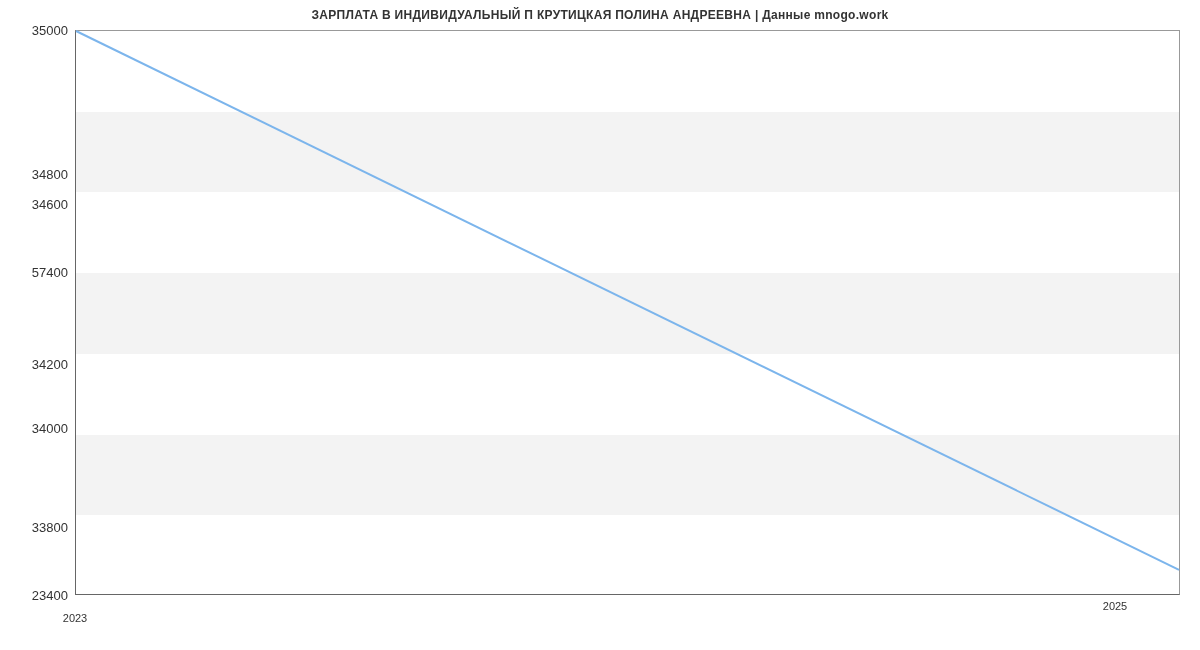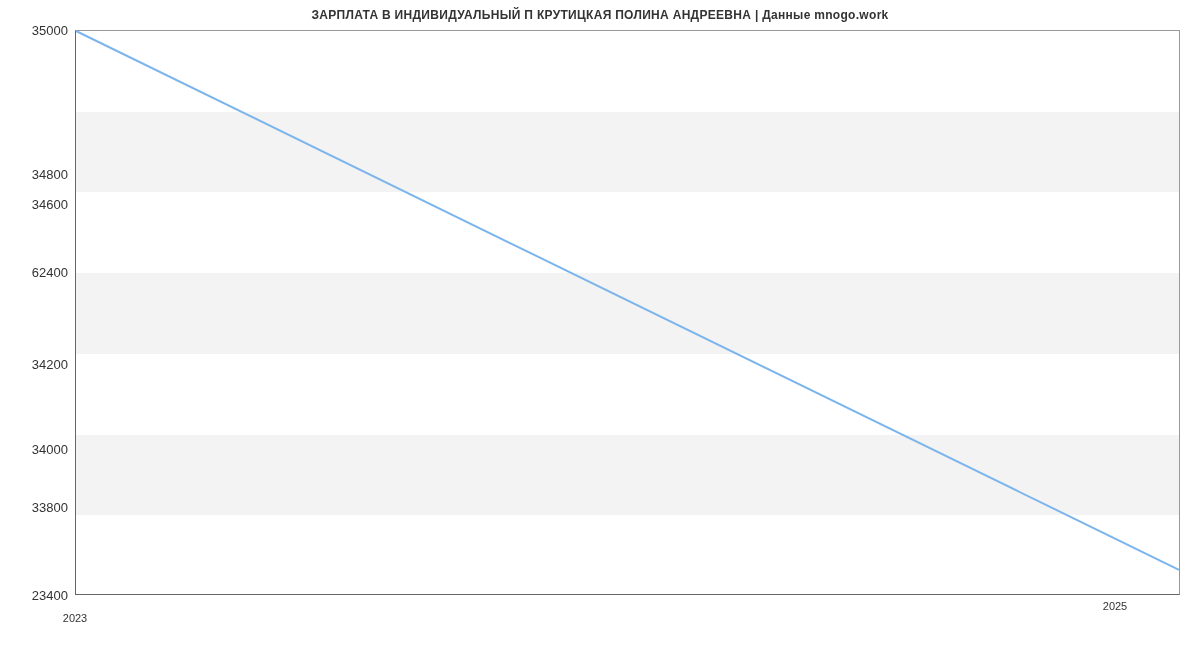--- a/index.html
+++ b/index.html
@@ -79,22 +79,22 @@
   <div class="title">ЗАРПЛАТА В ИНДИВИДУАЛЬНЫЙ П КРУТИЦКАЯ ПОЛИНА АНДРЕЕВНА | Данные mnogo.work</div>
   <div class="plot-area">
       <div class="band" style="top: 80.7143px; height: 80.7143px;"></div>
       <div class="band" style="top: 242.143px; height: 80.7143px;"></div>
       <div class="band" style="top: 403.571px; height: 80.7143px;"></div>
     <svg class="line" preserveAspectRatio="none" viewBox="0 0 1105 565">
         <path d="M0 0 L1105 540.7857142857143" stroke="#7cb5ec"></path>
       </svg>
   </div>
 <div class="y-tick" style="top: 595px;">23400</div>
-    <div class="y-tick" style="top: 507px; text-align: right;">33800</div>
-    <div class="y-tick" style="top: 449px;">34000</div>
+    <div class="y-tick" style="top: 527px; text-align: right;">33800</div>
+    <div class="y-tick" style="top: 428px;">34000</div>
     <div class="y-tick" style="top: 364px;">34200</div>
-    <div class="y-tick" style="top: 272.143px;">62400</div>
+    <div class="y-tick" style="top: 272.143px;">57400</div>
     <div class="y-tick" style="top: 204px;">34600</div>
     <div class="y-tick" style="top: 128px; margin-top: 46px;">34800</div>
     <div class="y-tick" style="top: 30px;">35000</div>
     <div class="x-tick" style="left: 75px; margin-top: 12px;">2023</div>
     <div class="x-tick" style="left: 1115px;">2025</div>
   </div>
 
 </body></html>

